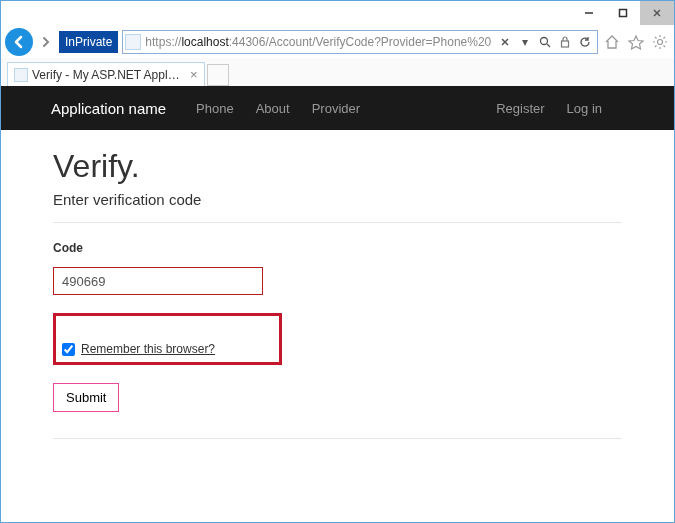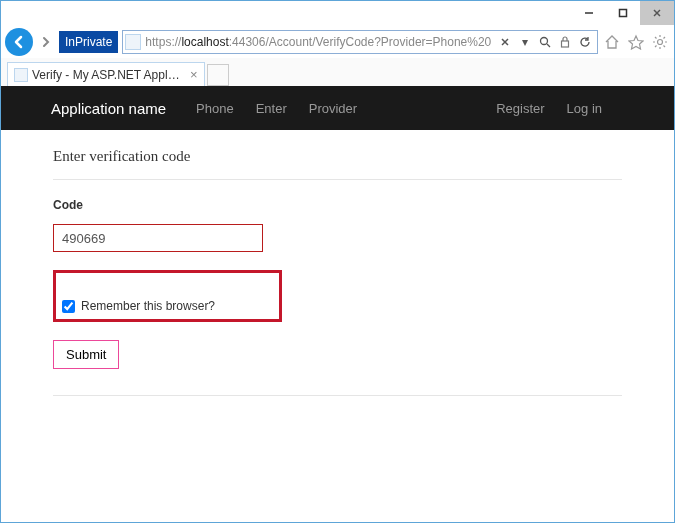--- a/index.html
+++ b/index.html
@@ -139,39 +139,40 @@
     .nav-spacer { flex: 1; }
     .content {
       padding: 18px 52px;
     }
     .h1 {
       font-size: 32px;
       font-weight: 400;
       color: #333;
       margin-bottom: 6px;
     }
-    .subtitle { font-size: 15px; color: #333; margin-bottom: 10px; font-family: Liberation Serif, serif; }
+    .subtitle { font-size: 15px; color: #333; margin-bottom: 10px; }
     hr.sep { border: none; border-top: 1px solid #e5e5e5; margin: 14px 0 18px; }
     .form-label { font-size: 12px; font-weight: bold; color: #333; display:block; margin-bottom:12px; }
     .text-input {
       width: 210px;
       height: 28px;
       border: 1px solid #b91c1c;
       padding: 0 8px;
       font-size: 13px;
       color: #555;
     }
     .check-row {
       margin-top: 20px;
       display: inline-flex;
       align-items: center;
       gap: 6px;
       font-size: 12px;
       color: #333;
       padding: 4px 6px 4px 4px;
+      text-decoration: underline;
     }
     .highlight-box {
       border: 3px solid #c4172b;
       display: inline-block;
       padding: 2px 58px 2px 2px;
     }
     .submit-btn {
       margin-top: 18px;
       padding: 6px 12px;
       border: 1px solid #ec4899;
@@ -270,28 +271,29 @@
     <span class="tab-label">Verify - My ASP.NET Applic...</span>
     <span class="tab-close">×</span>
   </div>
   <div class="newtab"></div>
 </div>
 
 <div class="page">
   <div class="navbar">
     <span class="brand">Application name</span>
     <span class="nav-link">Phone</span>
-    <span class="nav-link">Enter</span>
+    <span class="nav-link">About</span>
     <span class="nav-link">Provider</span>
     <span class="nav-spacer"></span>
     <span class="nav-link">Register</span>
     <span class="nav-link">Log in</span>
   </div>
 
   <div class="content">
+    <div class="h1">Verify.</div>
     <div class="subtitle">Enter verification code</div>
     <hr class="sep">
 
     <label class="form-label">Code</label>
     <input class="text-input" type="text" value="490669" style="">
 
     <div style="margin-top:18px;">
       <div class="highlight-box">
         <label class="check-row">
           <input type="checkbox" checked="" style="">

